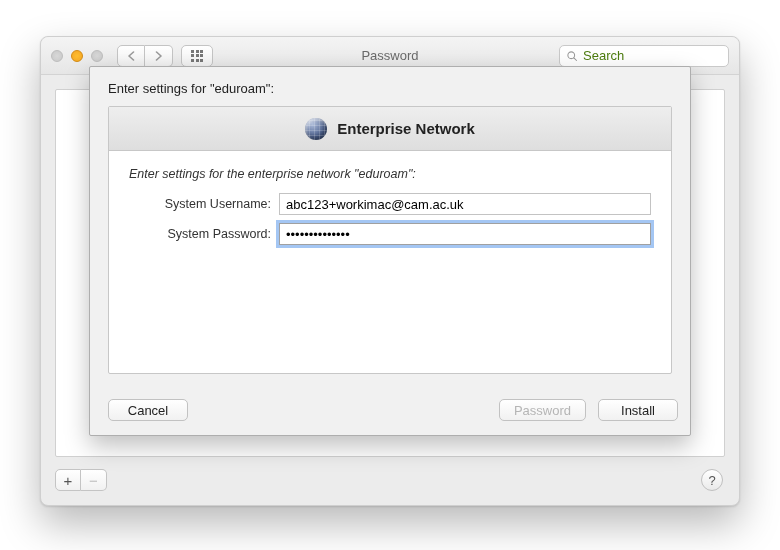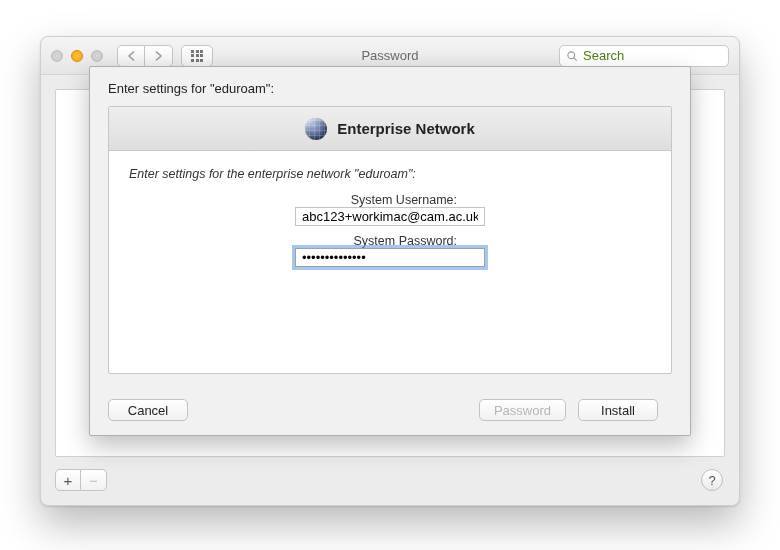--- a/index.html
+++ b/index.html
@@ -194,21 +194,20 @@
   .panel-instruction {
     font-size: 12.5px;
     color: #333;
     margin-bottom: 12px;
     font-style: italic;
   }
   .form-row {
     display: flex;
     align-items: center;
     margin-bottom: 8px;
-    flex-direction: column;
   }
   .form-label {
     width: 150px;
     text-align: right;
     padding-right: 8px;
     font-size: 12.5px;
     color: #333;
   }
   .form-input {
     flex: 1;
@@ -219,21 +218,21 @@
     padding: 1px 6px;
     outline: none;
     font-family: inherit;
   }
   .form-input.focused {
     border: 1px solid #a0a0a0;
     box-shadow: 0 0 0 3px rgba(89,152,234,0.55);
   }
   .sheet-footer {
     position: absolute;
-    left: 18px; right: 32px; bottom: 14px;
+    left: 18px; right: 12px; bottom: 14px;
     display: flex;
     align-items: center;
   }
   .btn {
     height: 22px;
     min-width: 80px;
     padding: 0 14px;
     background: linear-gradient(#ffffff,#f1f1f1);
     border: 1px solid #c2c2c2;
     border-radius: 5px;

